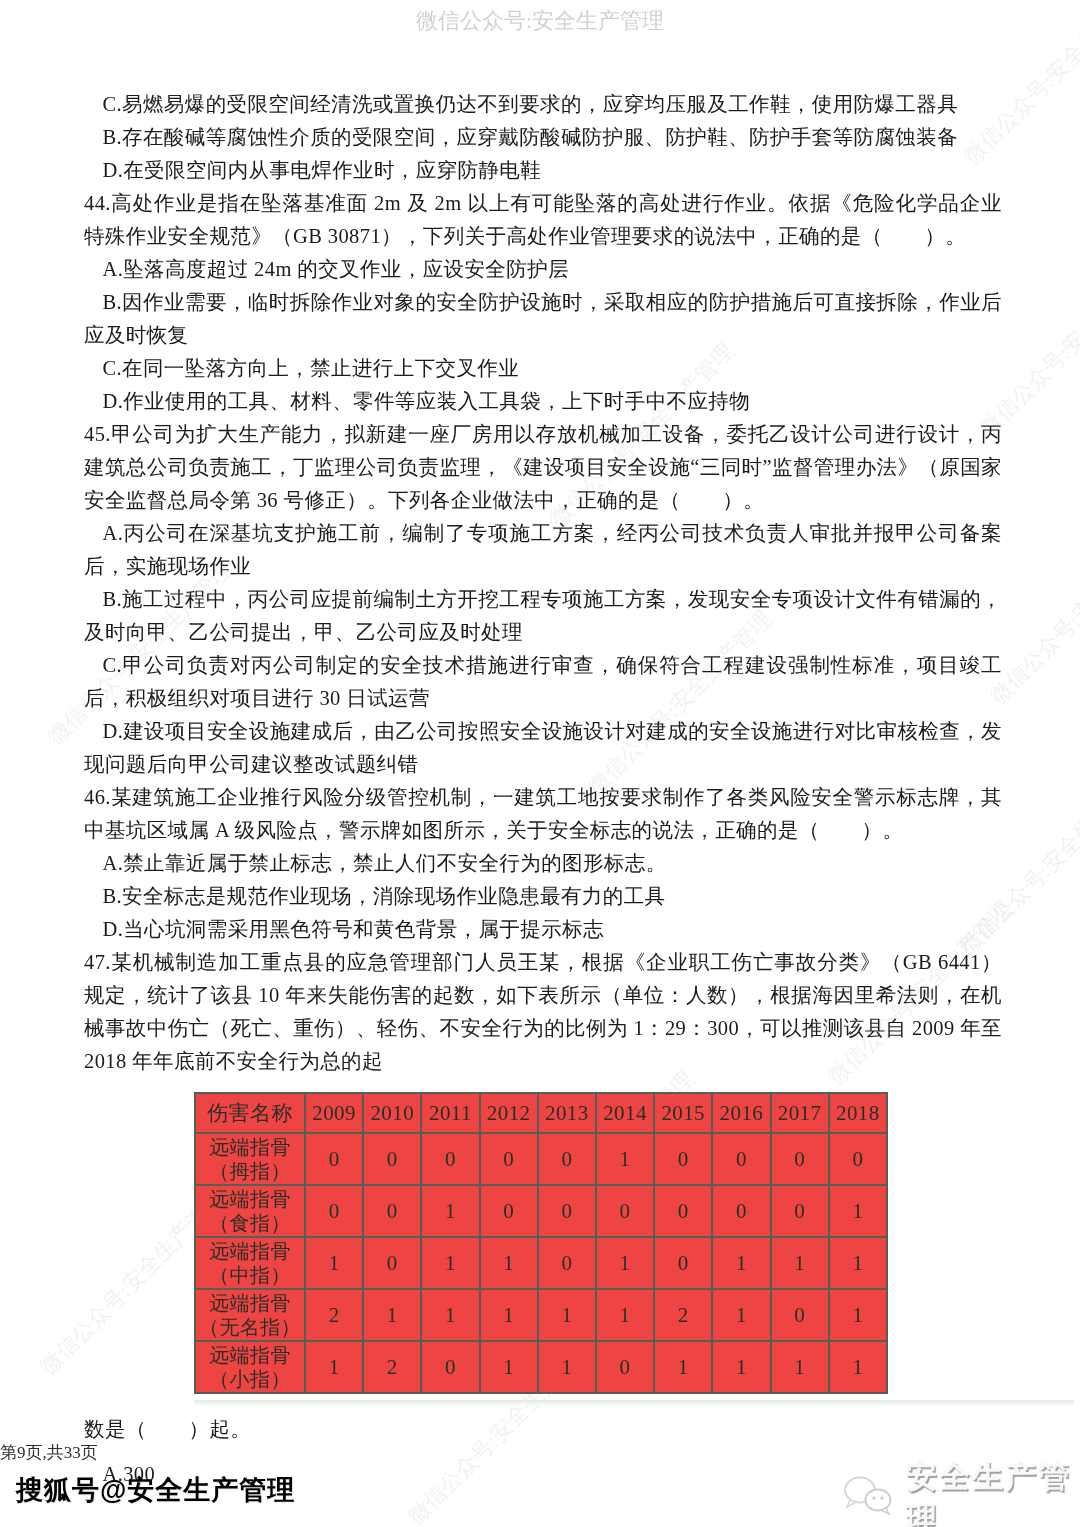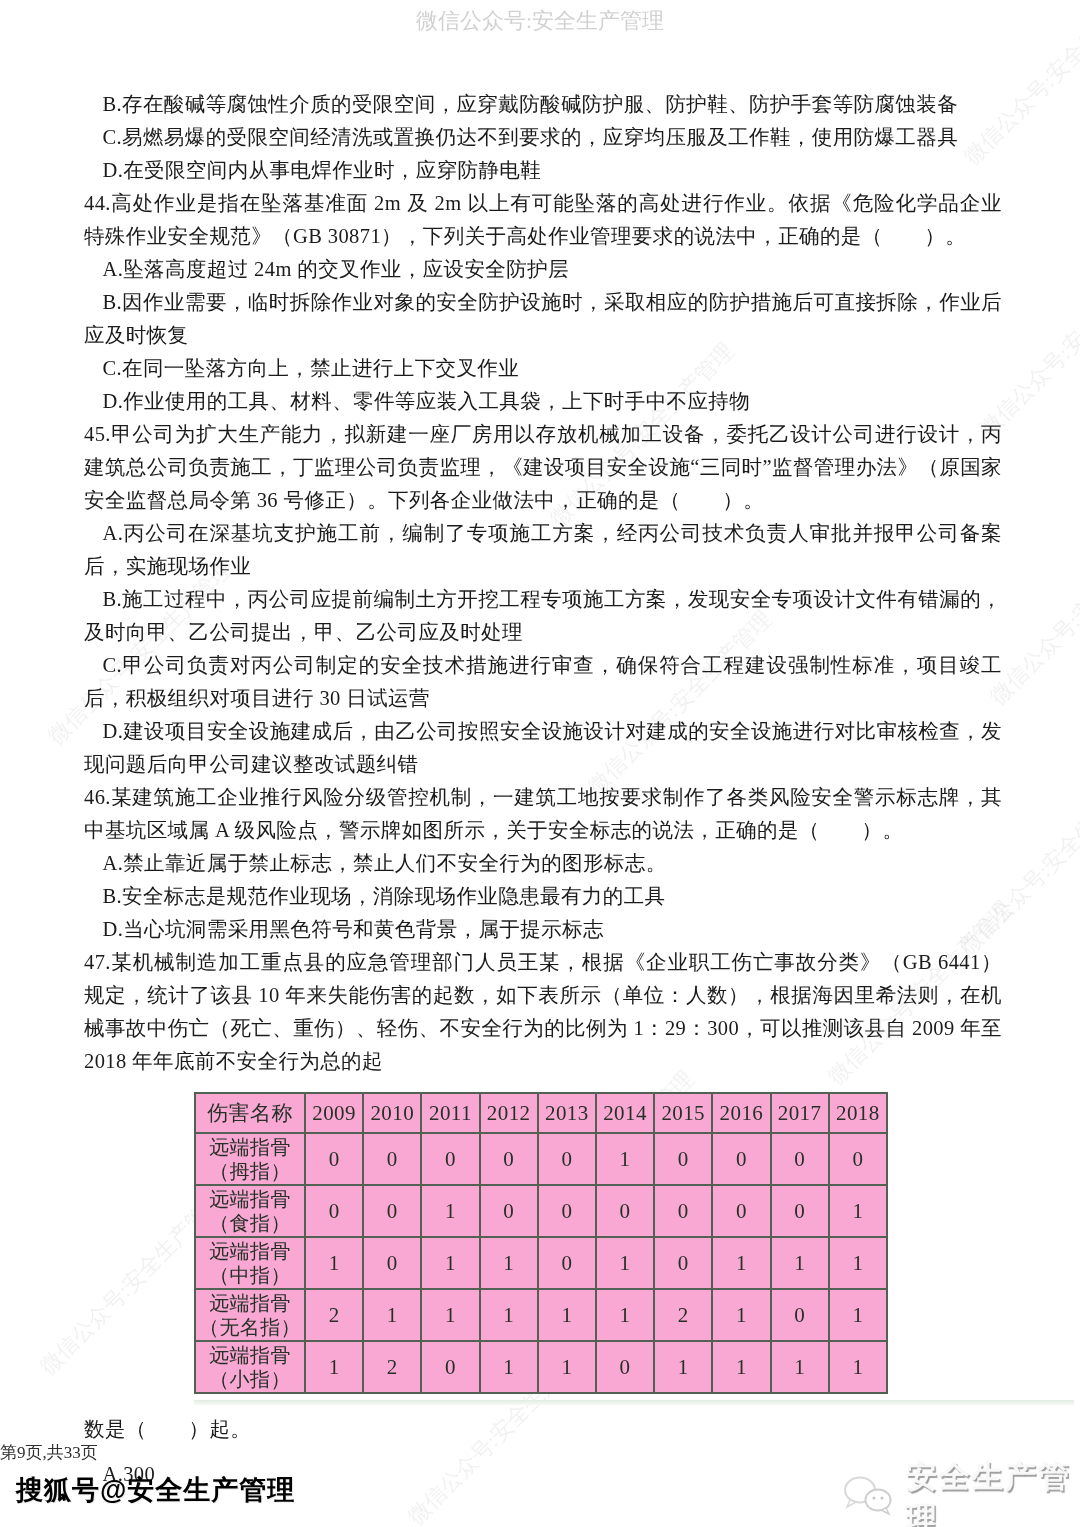--- a/index.html
+++ b/index.html
@@ -34,21 +34,21 @@
     letter-spacing:.4px;
   }
   .body-text p{margin:0;}
   p.option{text-indent:.9em;}
   p.stem{text-indent:0;}
   p.sp{margin-top:12px;}
   
   .table-wrap{margin:14px 0 6px 110px;width:694px;}
   table.injury{
     border-collapse:collapse;table-layout:fixed;width:694px;
-    background:#f9a8d4;border:2px solid #3e4a3f;
+    background:#ef4444;border:2px solid #3e4a3f;
   }
   table.injury th,table.injury td{
     border:2px solid #536154;font-weight:normal;text-align:center;
     color:#273027;padding:0;
   }
   table.injury col.lab{width:110px;}
   tr.hdr th{height:38px;font-size:21px;}
   tr.data td{height:50px;font-size:21px;}
   th.rowlabel{font-size:20px;line-height:24px;padding:3px 0;border-radius:23px;}
   .table-shadow{height:5px;width:880px;margin-left:110px;
@@ -88,22 +88,22 @@
   <span class="wm p5">微信公众号:安全生产管理</span>
   <span class="wm p6">微信公众号:安全生产管理</span>
   <span class="wm p7">微信公众号:安全生产管理</span>
   <span class="wm p8">微信公众号:安全生产管理</span>
   <span class="wm p9">微信公众号:安全生产管理</span>
   <span class="wm p10">微信公众号:安全生产管理</span>
   <span class="wm p11">微信公众号:安全生产管理</span>
 
   <div class="body-text">
 
+    <p class="option">C.易燃易爆的受限空间经清洗或置换仍达不到要求的，应穿均压服及工作鞋，使用防爆工器具</p>
     <p class="option">B.存在酸碱等腐蚀性介质的受限空间，应穿戴防酸碱防护服、防护鞋、防护手套等防腐蚀装备</p>
-    <p class="option">C.易燃易爆的受限空间经清洗或置换仍达不到要求的，应穿均压服及工作鞋，使用防爆工器具</p>
     <p class="option">D.在受限空间内从事电焊作业时，应穿防静电鞋</p>
 
     <p class="stem">44.高处作业是指在坠落基准面 2m 及 2m 以上有可能坠落的高处进行作业。依据《危险化学品企业特殊作业安全规范》（GB 30871），下列关于高处作业管理要求的说法中，正确的是（　　）。</p>
     <p class="option">A.坠落高度超过 24m 的交叉作业，应设安全防护层</p>
     <p class="option">B.因作业需要，临时拆除作业对象的安全防护设施时，采取相应的防护措施后可直接拆除，作业后应及时恢复</p>
     <p class="option">C.在同一坠落方向上，禁止进行上下交叉作业</p>
     <p class="option">D.作业使用的工具、材料、零件等应装入工具袋，上下时手中不应持物</p>
 
     <p class="stem">45.甲公司为扩大生产能力，拟新建一座厂房用以存放机械加工设备，委托乙设计公司进行设计，丙建筑总公司负责施工，丁监理公司负责监理，《建设项目安全设施“三同时”监督管理办法》（原国家安全监督总局令第 36 号修正）。下列各企业做法中，正确的是（　　）。</p>
     <p class="option">A.丙公司在深基坑支护施工前，编制了专项施工方案，经丙公司技术负责人审批并报甲公司备案后，实施现场作业</p>

